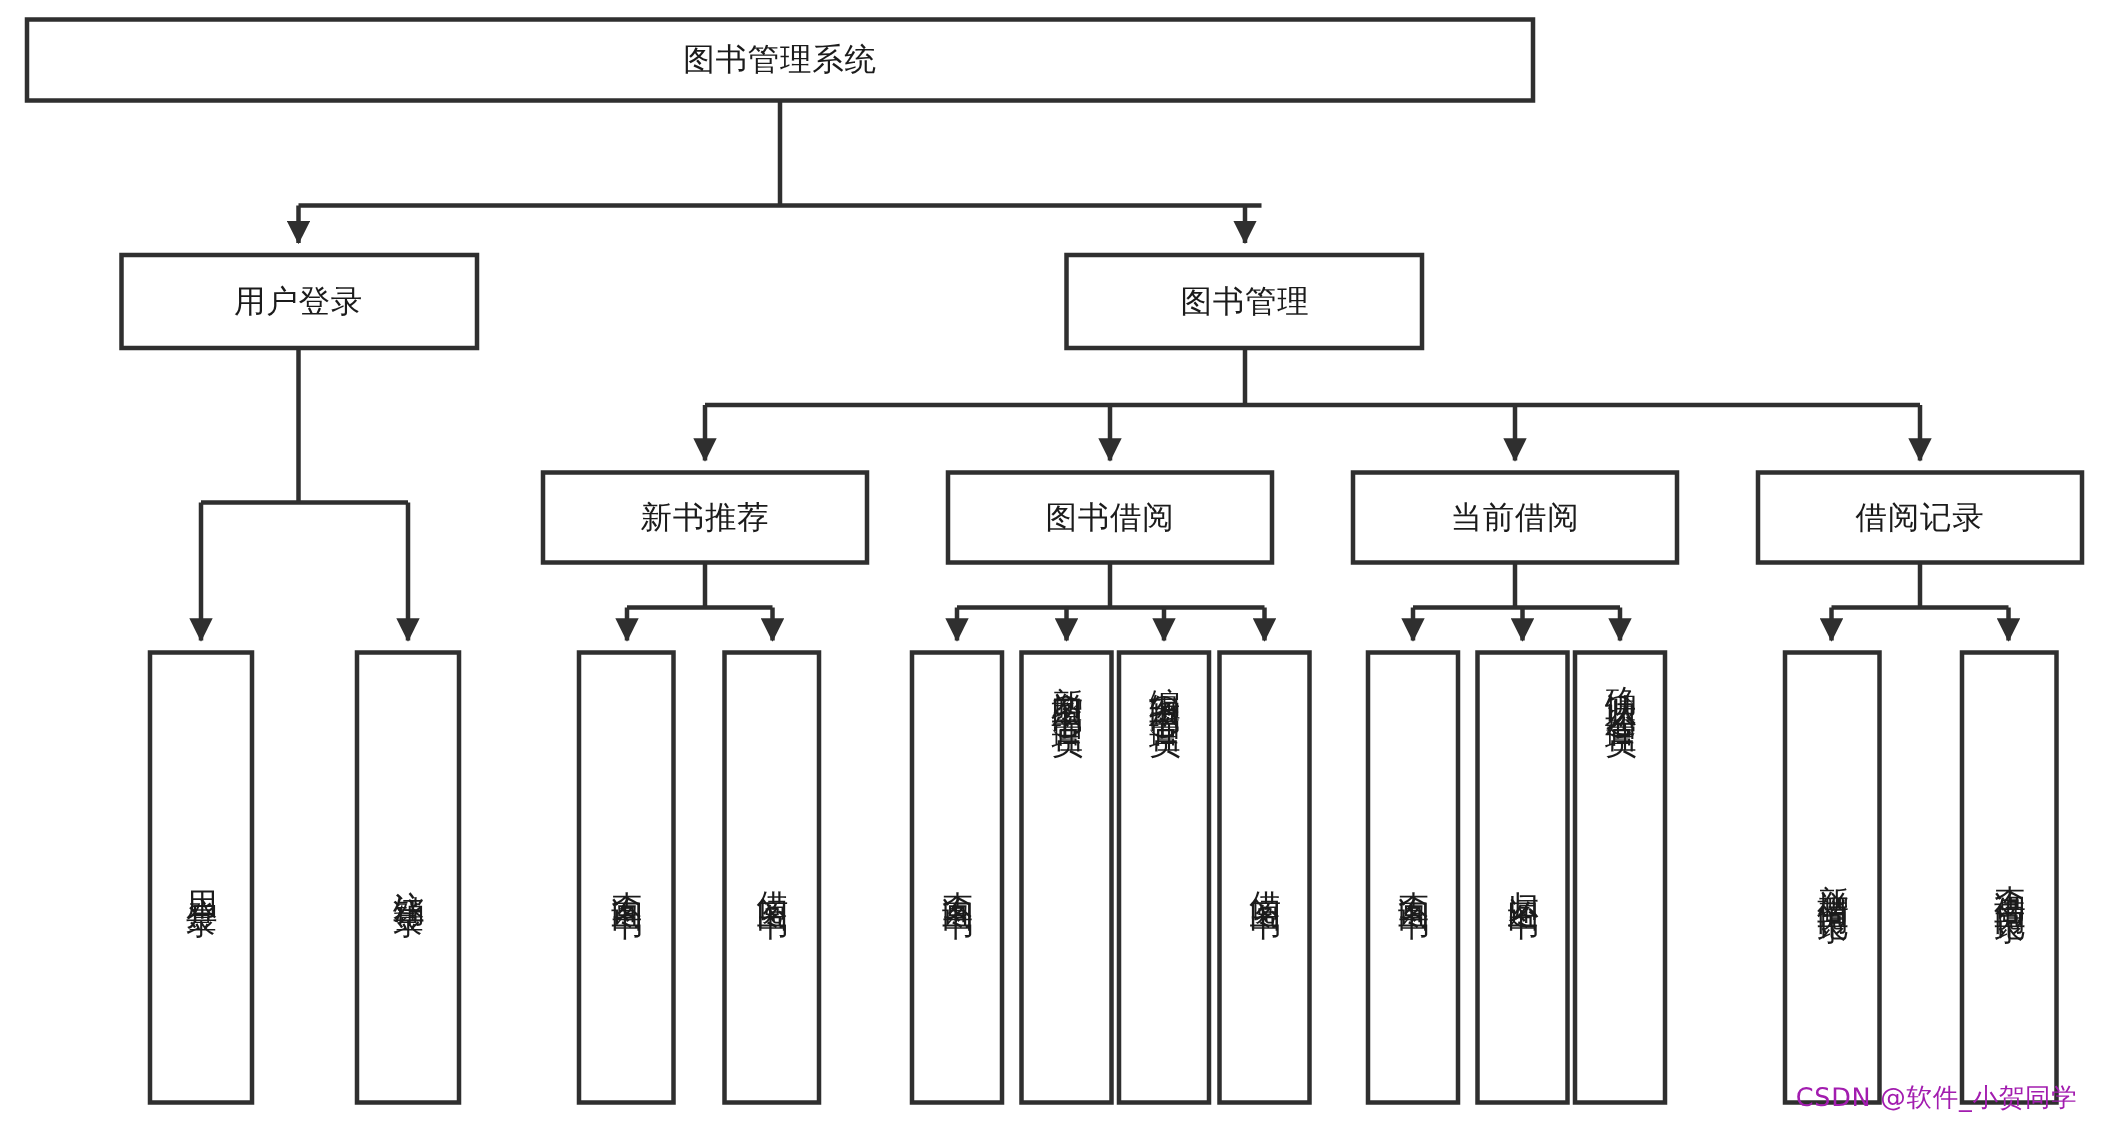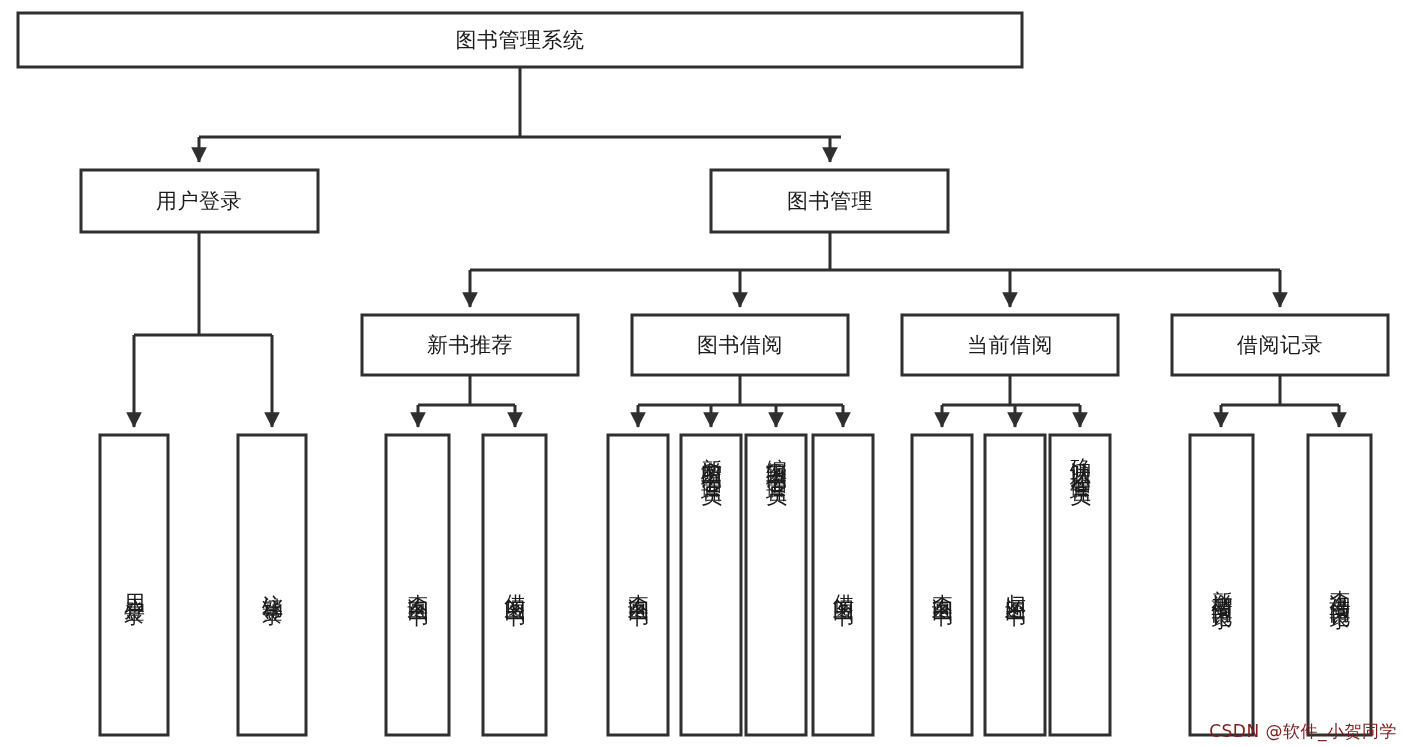--- a/index.html
+++ b/index.html
@@ -63,25 +63,25 @@
   }
   .vlabel-wrap {
     position: absolute;
     display: flex;
     align-items: center;
     justify-content: center;
     pointer-events: none;
   }
   #watermark {
     position: absolute;
-    right: 8px;
+    right: 20px;
     bottom: 4px;
     font-family: "DejaVu Sans", "Liberation Sans", sans-serif;
     font-size: 17px;
-    color: #7f1d1d;
+    color: #a21caf;
     white-space: nowrap;
     letter-spacing: 0.5px;
   }
 </style>
 </head>
 <body>
 
 <div id="diagram-root">
 
   <svg id="tree-svg" viewBox="0 0 1405 747">

